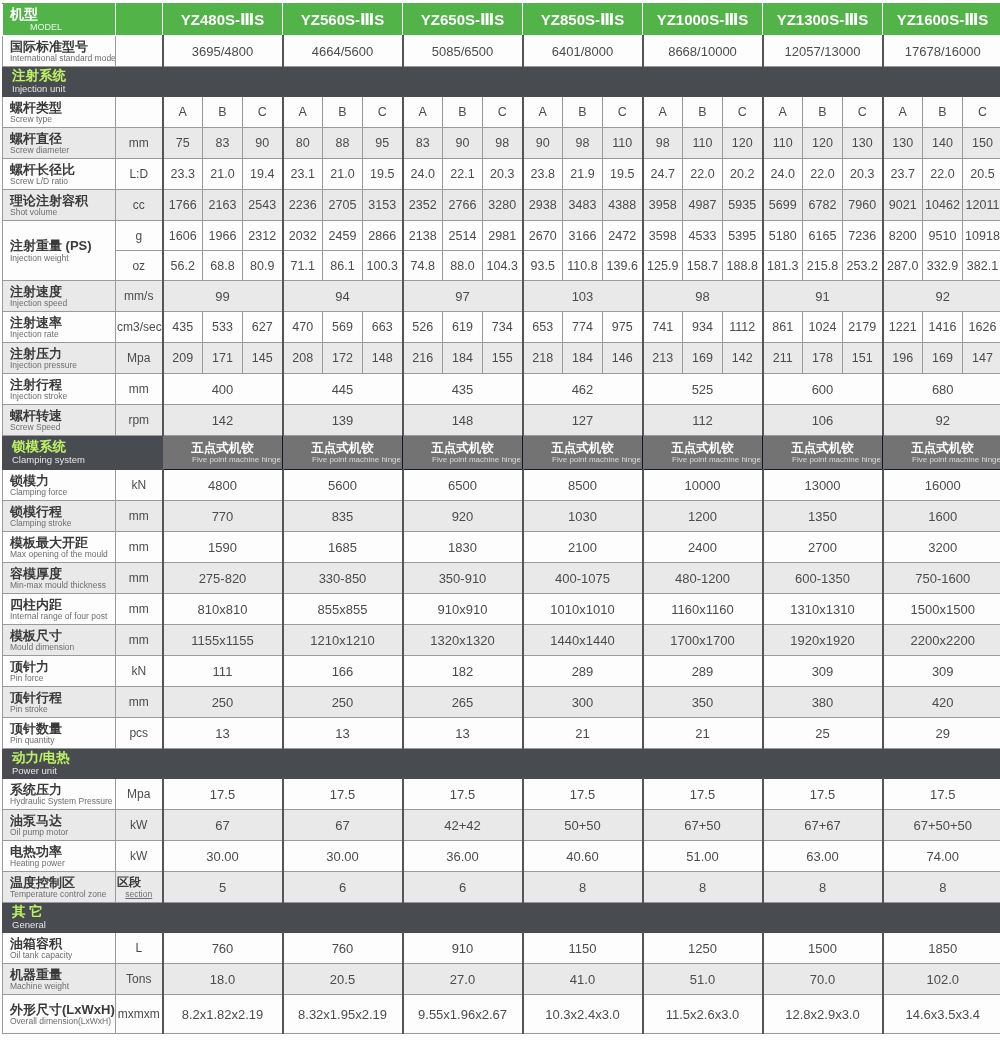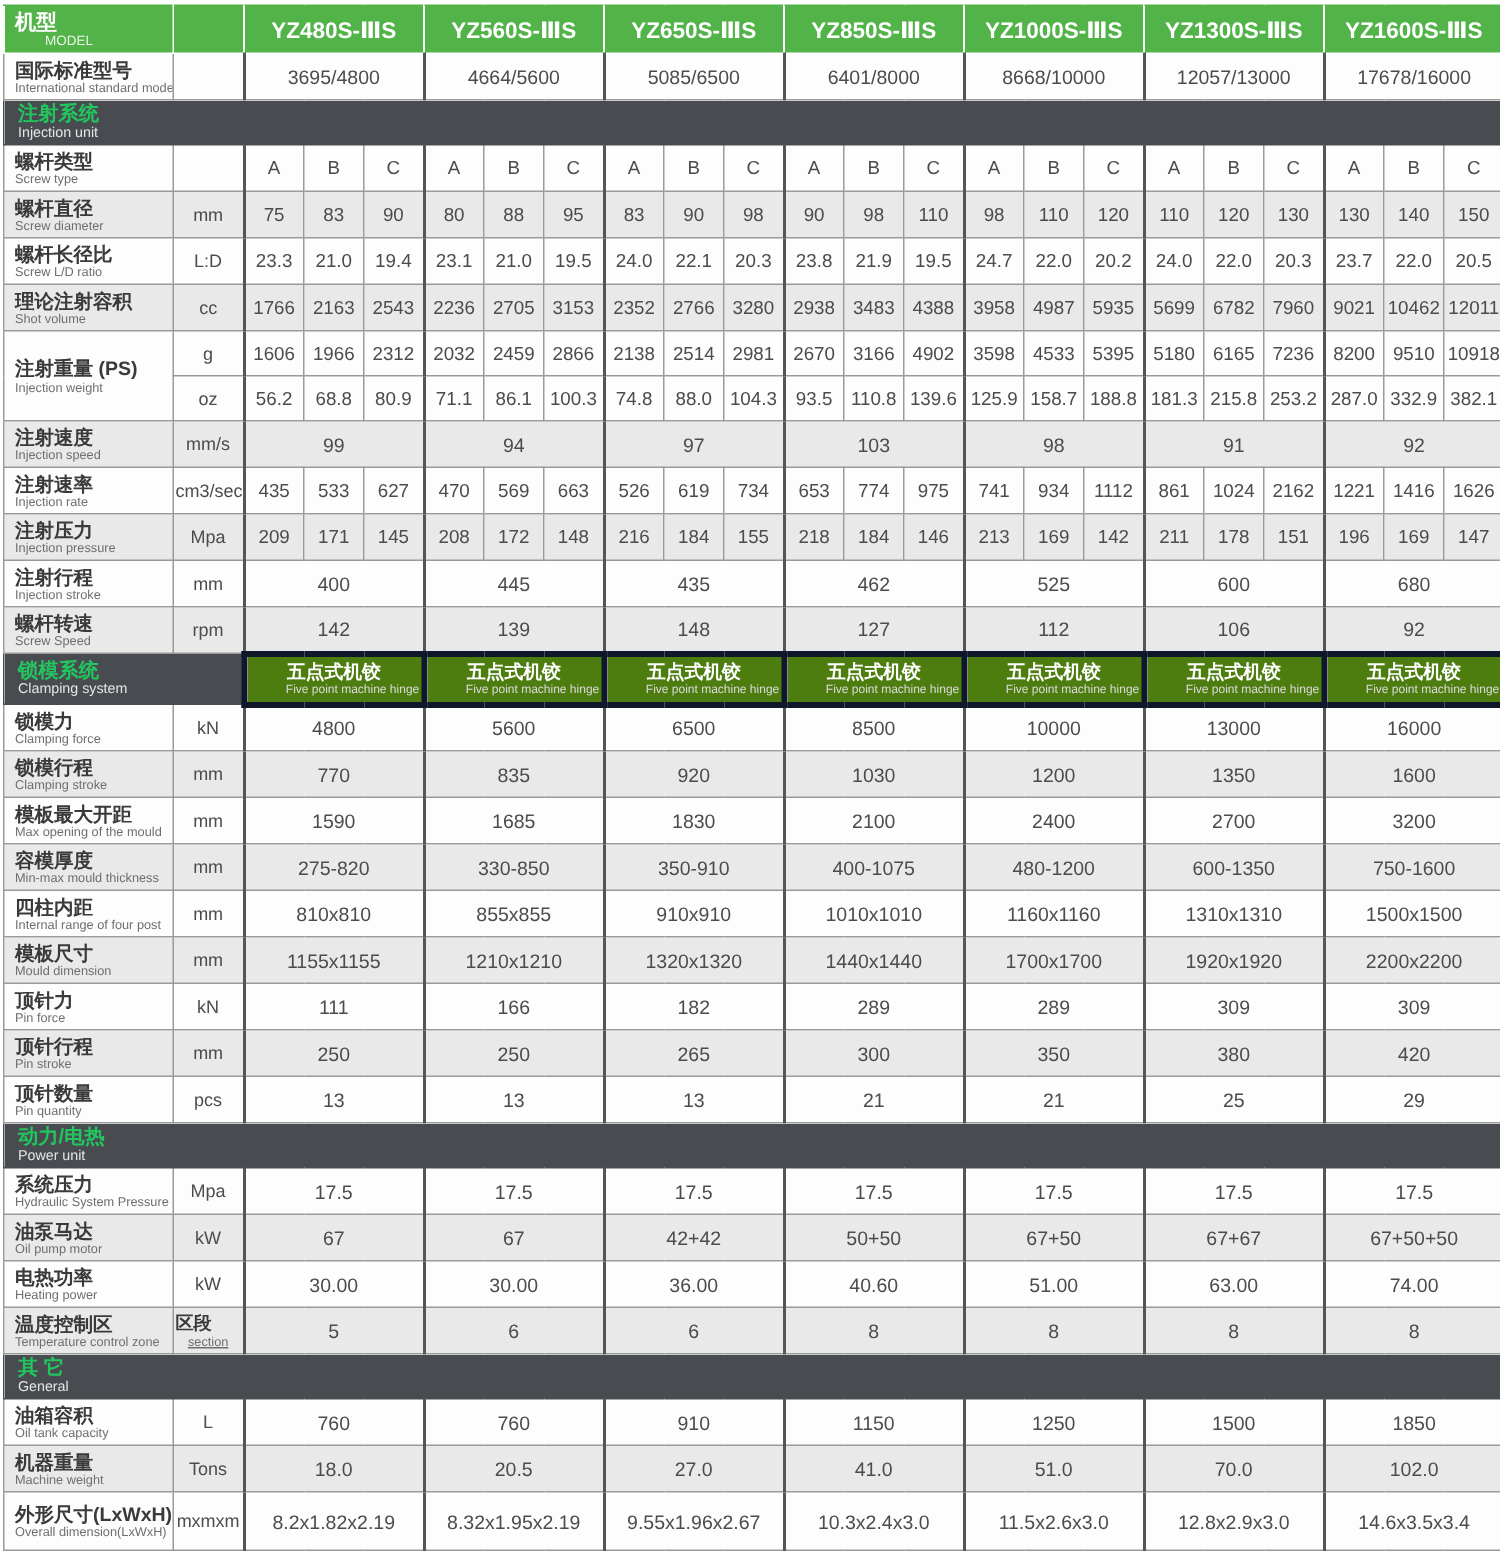--- a/index.html
+++ b/index.html
@@ -22,23 +22,23 @@
   td.unit { font-size:12px; }
   td.unit .zh { font-size:12px; text-align:left; }
   td.unit .en { font-size:8.5px; text-align:center;text-decoration:underline; }
 
   tr.head td { background:#51b348; border:1px solid #fdfdfd; border-top:1px solid #51b348; }
   tr.head td.model { color:#ffffff; font-weight:bold; font-size:15px;margin-top:12px; }
   tr.head td.label .zh { color:#ffffff; font-size:14px; }
   tr.head td.label .en { color:#eaf6e8; font-size:9px;padding-left:20px; }
 
   td.sec { background:#484c51; border:1px solid #484c51; text-align:left; padding-left:9px; }
-  td.sec .zh { color:#22c55e; font-size:13.5px; }
+  td.sec .zh { color:#bef264; font-size:13.5px; }
   td.sec .en { color:#e4e4e4; font-size:9.5px; }
-  td.seccol { background:#4d7c0f; border:4px solid #0f172a; }
+  td.seccol { background:#737373; border:1px solid #0f172a; }
   td.seccol .zh { color:#ffffff; font-size:12.5px; text-align:center; font-weight:bold; }
   td.seccol .en { color:#dcdcdc; font-size:8px; text-align:right; }
 
   tr.shade td { background:#e9e9e9; }
   tr.plain td { background:#fdfdfd; }
   td.gb { border-left:2px solid #555555; }
   td.small { font-size:12.5px; }
 </style>
 </head>
 <body>
@@ -207,21 +207,21 @@
           <td class="small">1966</td>
           <td class="small">2312</td>
           <td class="gb small">2032</td>
           <td class="small">2459</td>
           <td class="small">2866</td>
           <td class="gb small">2138</td>
           <td class="small">2514</td>
           <td class="small">2981</td>
           <td class="gb small">2670</td>
           <td class="small">3166</td>
-          <td class="small">4902</td>
+          <td class="small">2472</td>
           <td class="gb small">3598</td>
           <td class="small">4533</td>
           <td class="small">5395</td>
           <td class="gb small">5180</td>
           <td class="small">6165</td>
           <td class="small">7236</td>
           <td class="gb small">8200</td>
           <td class="small">9510</td>
           <td class="small">10918</td>
         </tr>
@@ -279,21 +279,21 @@
           <td class="small">619</td>
           <td class="small">734</td>
           <td class="gb small">653</td>
           <td class="small">774</td>
           <td class="small">975</td>
           <td class="gb small">741</td>
           <td class="small">934</td>
           <td class="small">1112</td>
           <td class="gb small">861</td>
           <td class="small">1024</td>
-          <td class="small">2162</td>
+          <td class="small">2179</td>
           <td class="gb small">1221</td>
           <td class="small">1416</td>
           <td class="small">1626</td>
         </tr>
         <tr class="shade">
           <td class="label">
             <span class="zh">注射压力</span>
             <span class="en">Injection pressure</span>
           </td>
           <td class="unit">Mpa</td>

